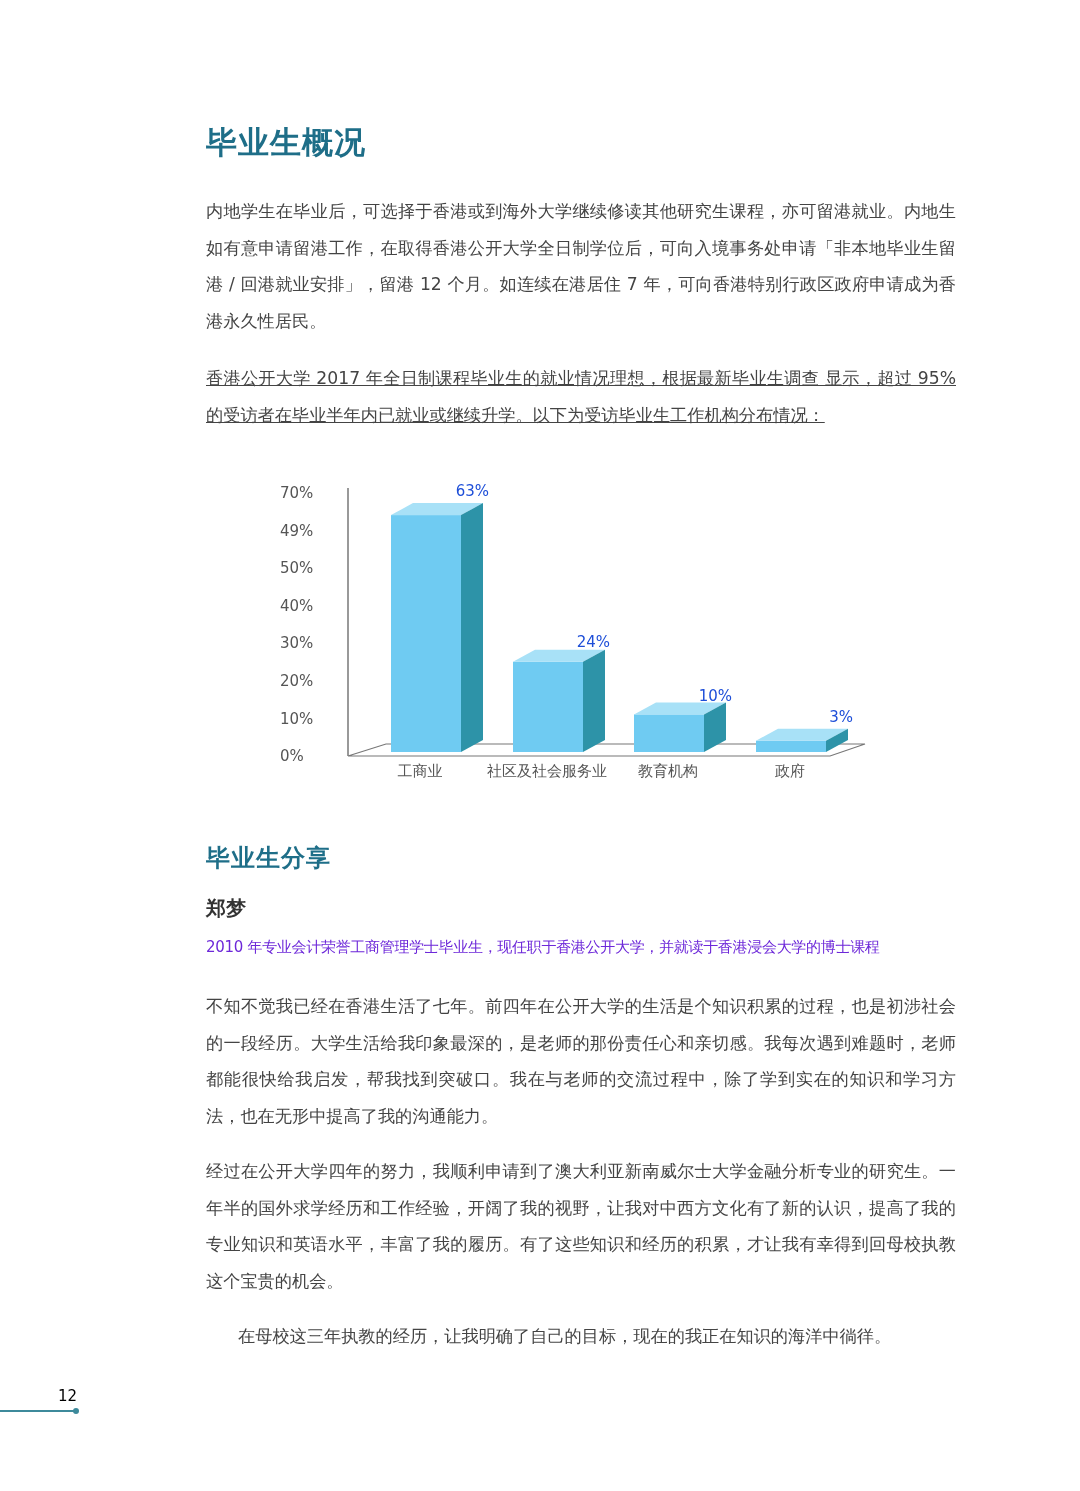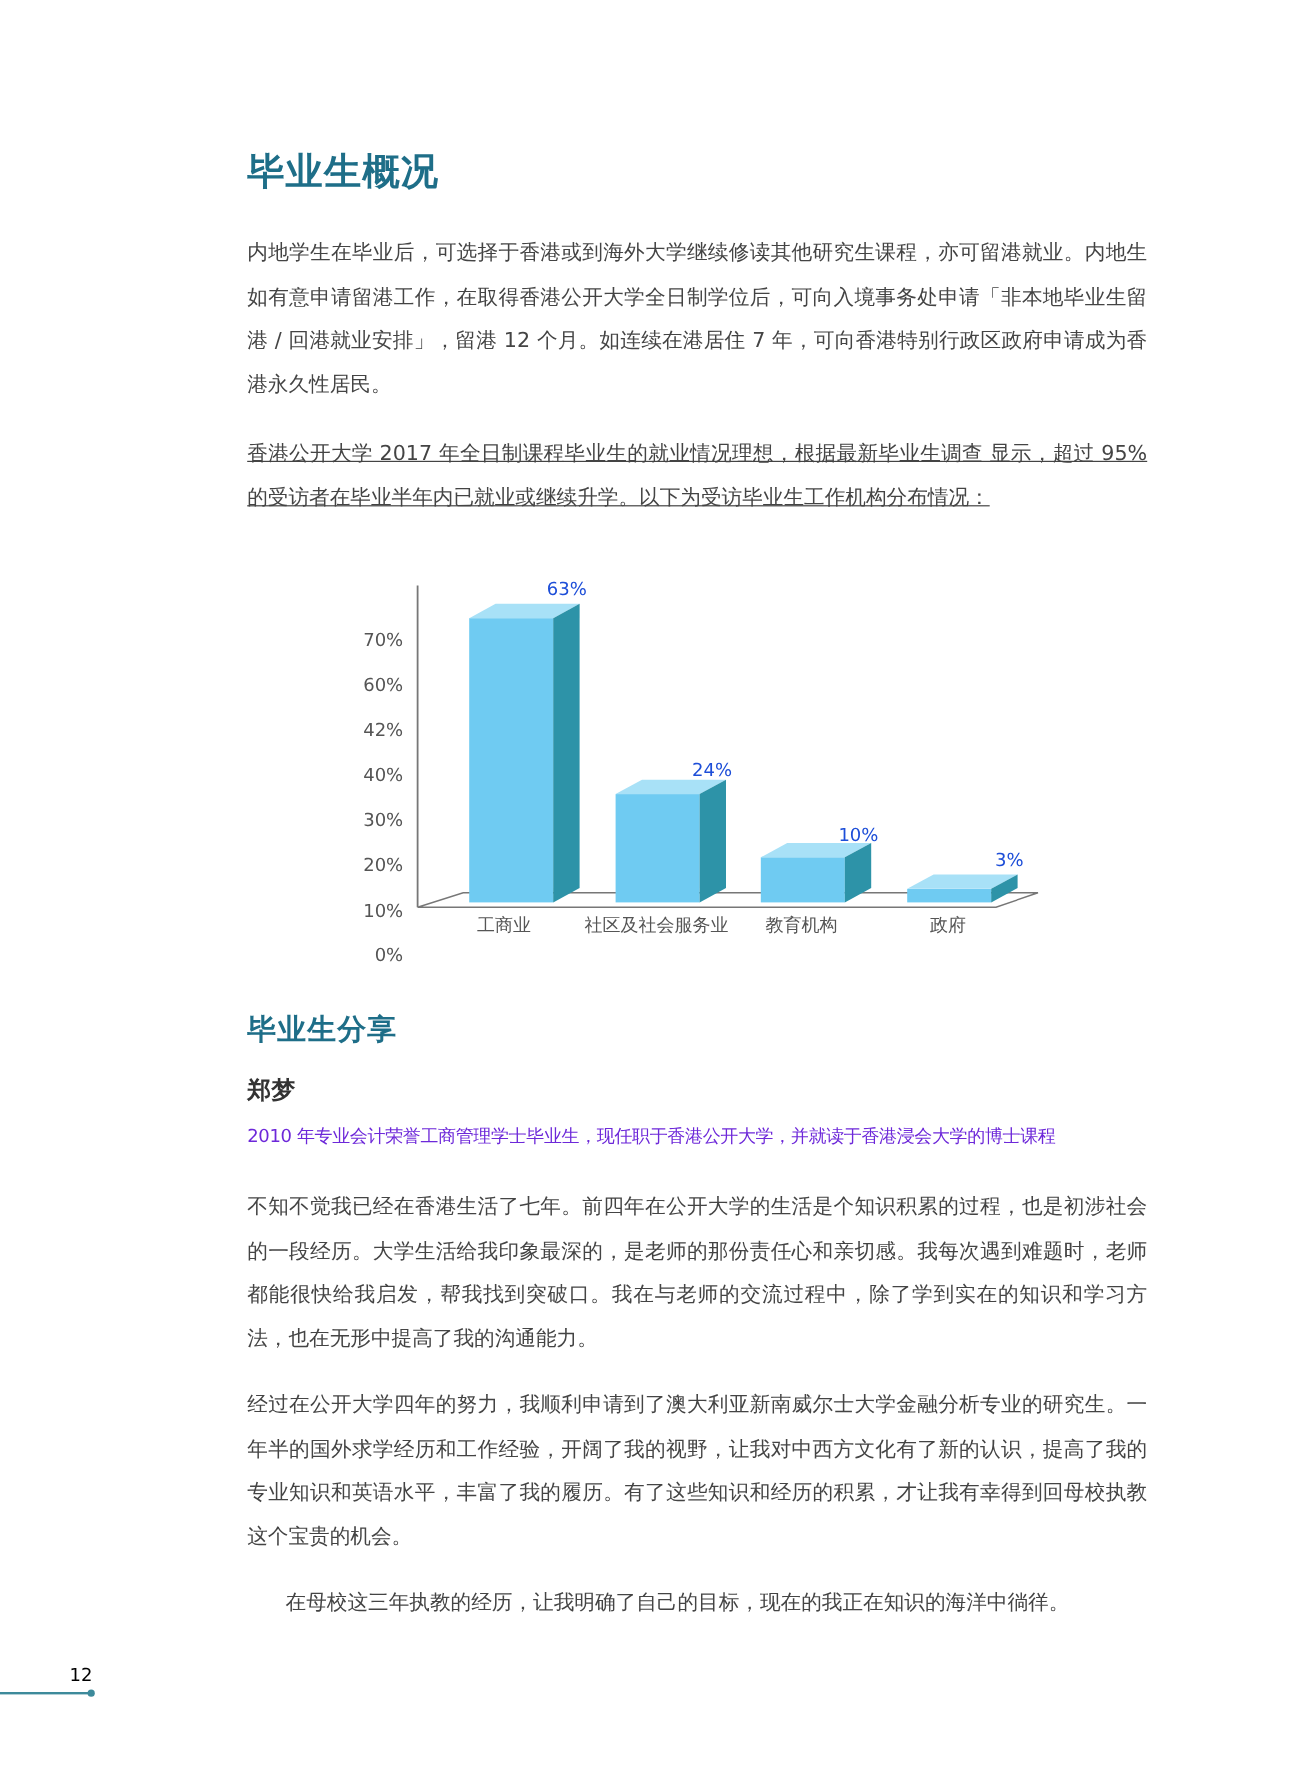--- a/index.html
+++ b/index.html
@@ -15,22 +15,22 @@
   .para {
     position: absolute; left: 206px; width: 750px;
     font-size: 17.2px; line-height: 36.5px; color: #444444;
     text-align: justify;
   }
   .p1 { top: 193px; }
   .p2 { top: 360px; text-decoration: underline; }
   .chart { position: absolute; left: 280px; top: 470px; width: 620px; height: 330px; }
   .chart svg { position: absolute; left: 0; top: 0; }
   .ytick {
-    position: absolute; width: 56px; text-align: right;
-    font-size: 15px; color: #555555; left: 0; margin-top: 40px;
+    position: absolute; width: 56px; 
+    font-size: 15px; color: #555555; left: 0;
   }
   .vlabel { position: absolute; font-size: 15px; color: #1d4ed8; text-align: right; width: 80px; }
   .xlabel { position: absolute; font-size: 15px; color: #555; text-align: center; width: 150px; top: 292px; }
   .h2 {
     position: absolute; left: 206px; top: 842px;
     font-size: 24px; font-weight: bold; color: #1e6e88; letter-spacing: 1px;
   }
   .name {
     position: absolute; left: 206px; top: 895px;
     font-size: 20px; font-weight: bold; color: #333333;
@@ -70,22 +70,22 @@
       <polygon points="233,191.76 255,179.76 325,179.76 303,191.76" fill="#a8e1f7"></polygon>
       <polygon points="303,191.76 325,179.76 325,270 303,282" fill="#2d93a8"></polygon>
       <rect x="354" y="244.4" width="70" height="37.6" fill="#6fcbf2"></rect>
       <polygon points="354,244.4 376,232.4 446,232.4 424,244.4" fill="#a8e1f7"></polygon>
       <polygon points="424,244.4 446,232.4 446,270 424,282" fill="#2d93a8"></polygon>
       <rect x="476" y="270.72" width="70" height="11.280000000000001" fill="#6fcbf2"></rect>
       <polygon points="476,270.72 498,258.72 568,258.72 546,270.72" fill="#a8e1f7"></polygon>
       <polygon points="546,270.72 568,258.72 568,270 546,282" fill="#2d93a8"></polygon>
     </svg>
   <div class="ytick" style="top:14px">70%</div>
-  <div class="ytick" style="top:52px">60%</div>
-  <div class="ytick" style="top:89px">42%</div>
+  <div class="ytick" style="top:52px">49%</div>
+  <div class="ytick" style="top:89px">50%</div>
   <div class="ytick" style="top:127px">40%</div>
   <div class="ytick" style="top:164px">30%</div>
   <div class="ytick" style="top:202px">20%</div>
   <div class="ytick" style="top:240px">10%</div>
   <div class="ytick" style="top:277px">0%</div>
 
   <div class="vlabel" style="left:129px;top:12px">63%</div>
   <div class="vlabel" style="left:250px;top:163px">24%</div>
   <div class="vlabel" style="left:372px;top:217px">10%</div>
   <div class="vlabel" style="left:493px;top:238px">3%</div>

